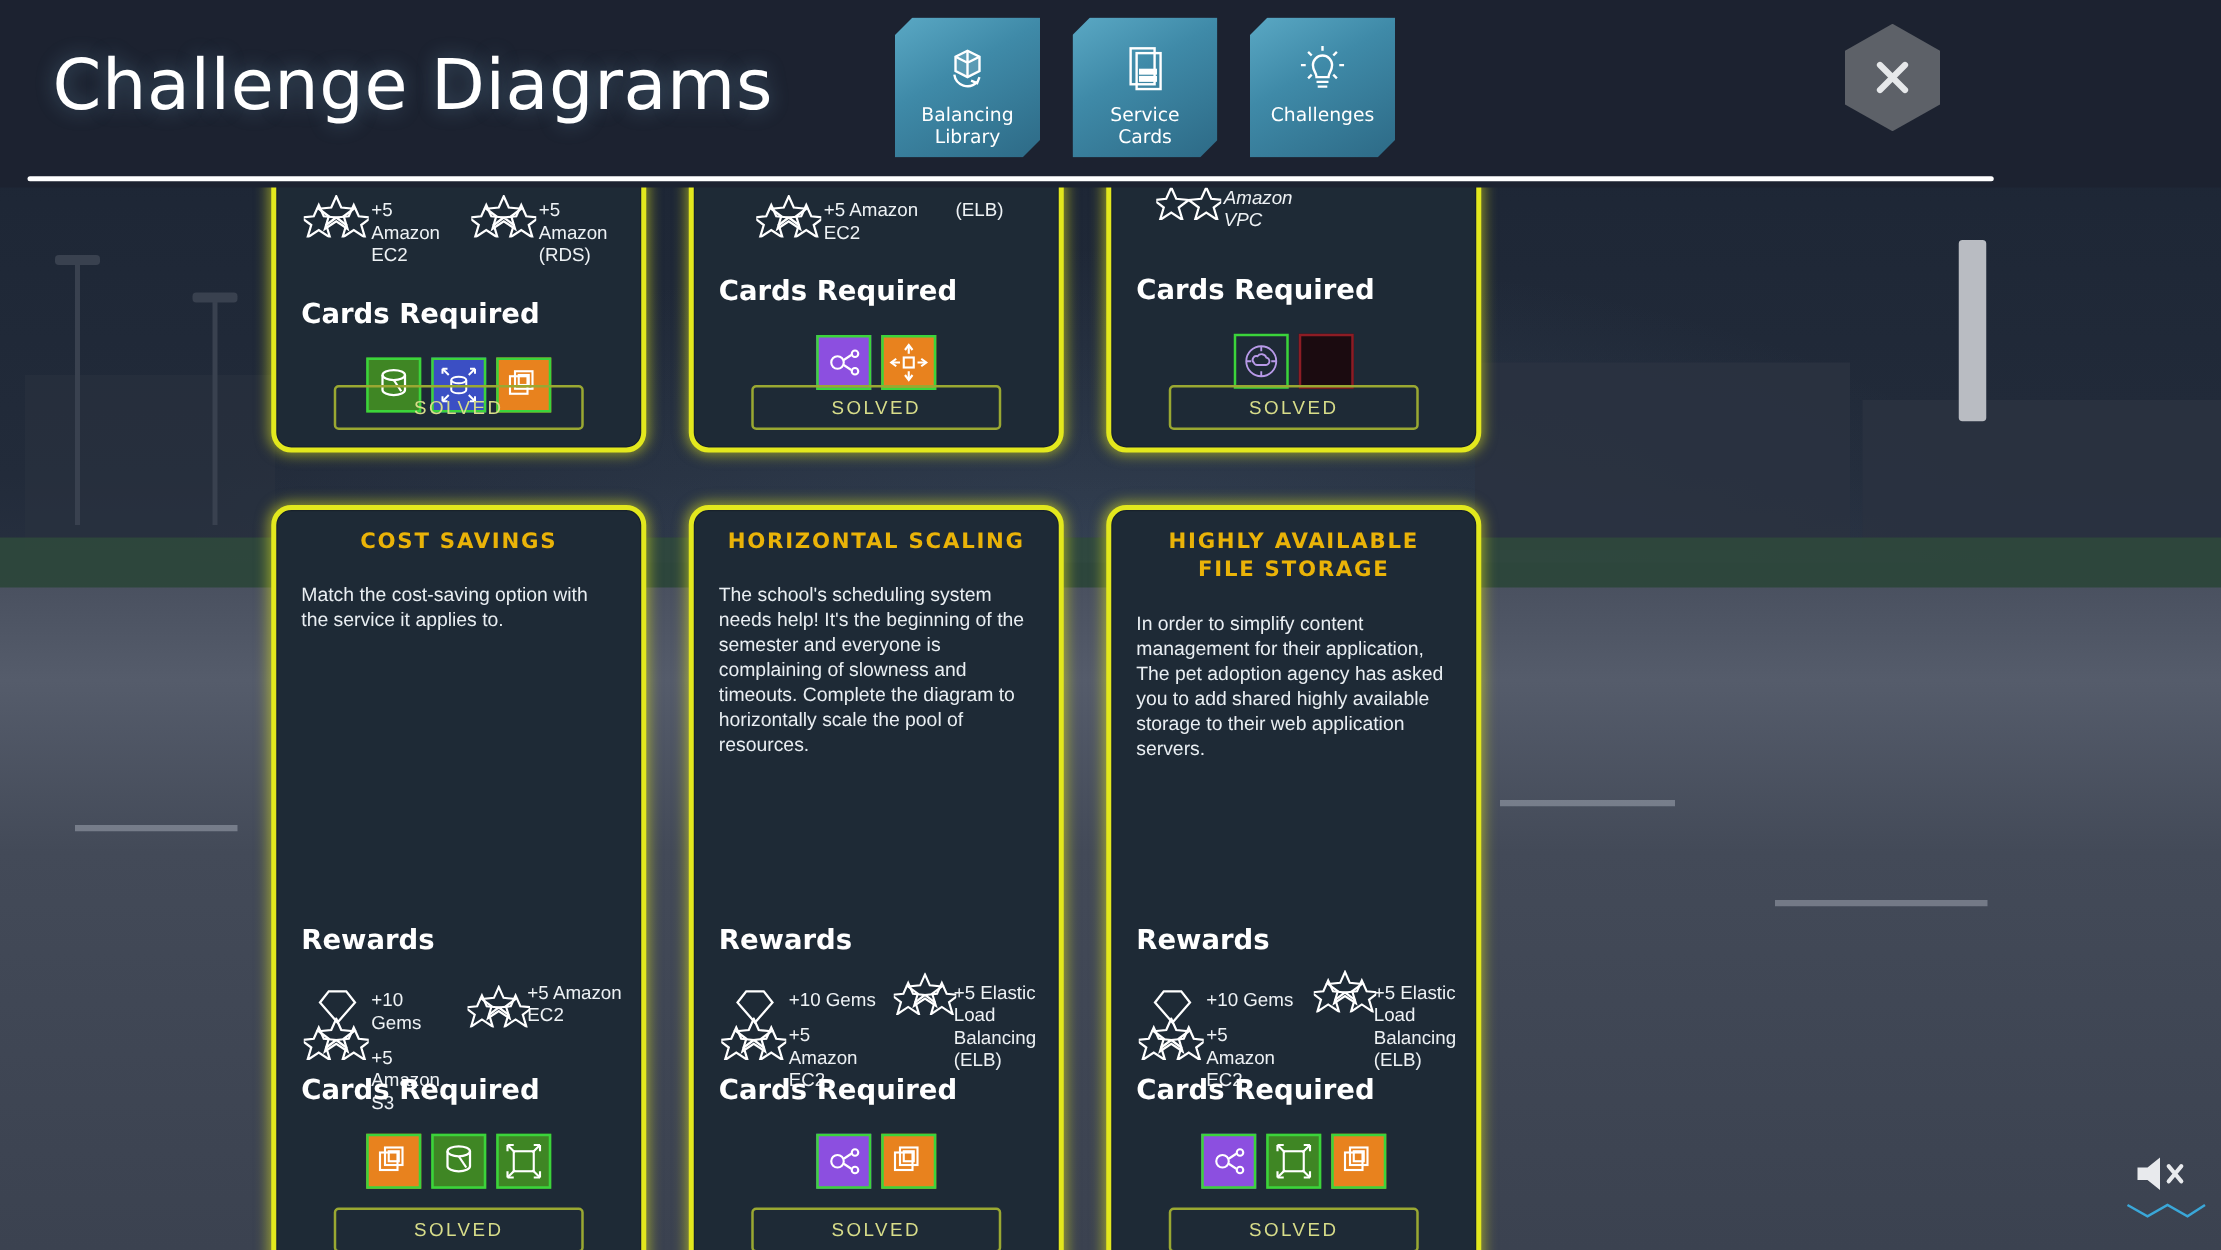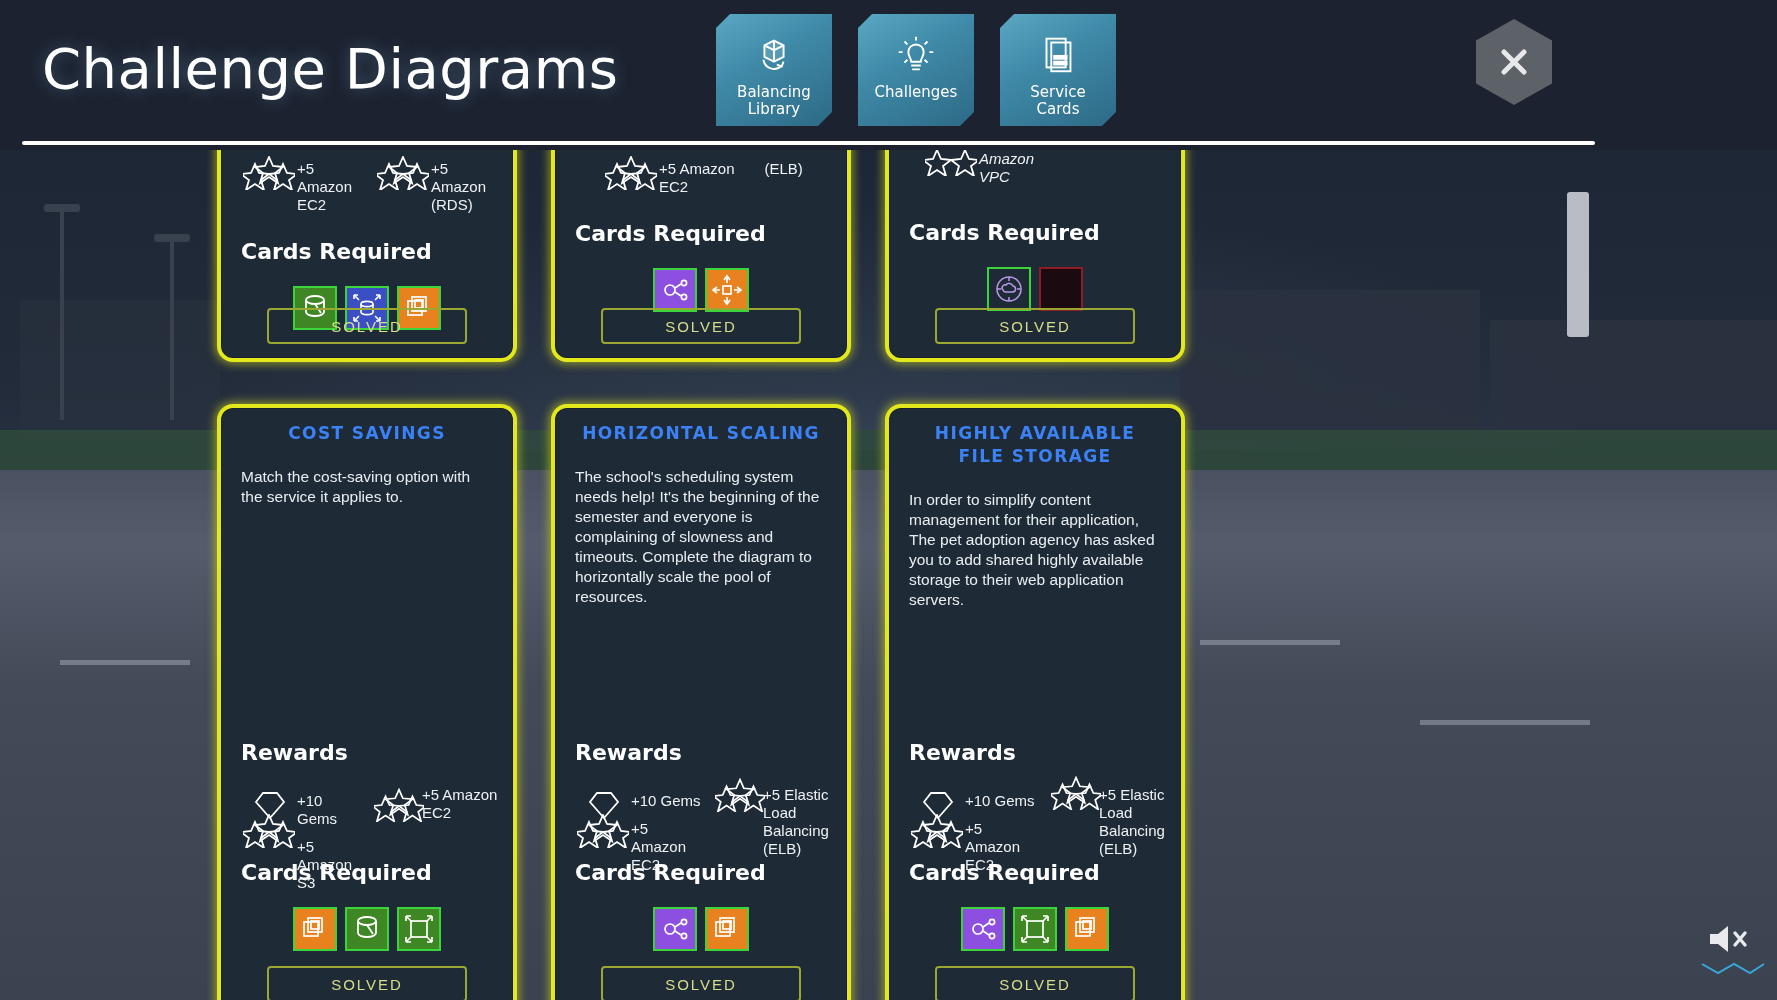--- a/index.html
+++ b/index.html
@@ -61,21 +61,21 @@
 
   .card { position: absolute; width: 300px; background: #1e2a36;
     border: 4px solid #e3e81d; border-radius: 16px;
     box-shadow: 0 0 10px 2px rgba(227,232,29,.55), inset 0 0 0 1px rgba(0,0,0,.2);
     padding: 14px 20px 18px 20px; overflow: hidden; }
   .card.top { top: -18px; height: 230px; }
   .card.bot { top: 254px; height: 620px; }
 
   .c1 { left: 217px; } .c2 { left: 551px; } .c3 { left: 885px; }
 
-  .card-title { text-align: center; font-size: 17px; font-weight: 700; color: #3b82f6;
+  .card-title { text-align: center; font-size: 17px; font-weight: 700; color: #eab308;
     letter-spacing: 1.4px; line-height: 23px; font-family: "DejaVu Sans", sans-serif; }
   .card-desc { margin-top: 22px; font-size: 15.5px; line-height: 20px; color: #e9eef2; }
 
   .section-h { font-size: 22px; font-weight: 700; color: #ffffff; font-family: "DejaVu Sans", sans-serif; }
 
   .rewards-grid { display: flex; margin-top: 10px; }
   .rw-col { position: relative; display: flex; align-items: flex-start; }
   .rw-col.col2 { margin-left: 10px; }
   .rw-icons { position: relative; width: 56px; min-height: 56px; flex: 0 0 56px; }
   .rw-texts { padding-top: 6px; }
@@ -544,42 +544,42 @@
         <span class="navlabel"><span>Balancing</span><br><span>Library</span></span>
       </div>
 
       <div class="navbtn">
         <span class="corner c-tl"></span>
         <span class="corner c-tr"></span>
         <span class="corner c-bl"></span>
         <span class="corner c-br"></span>
         <span class="navicon">
           <svg viewBox="0 0 48 48" fill="none" stroke="#fff" stroke-width="2">
-            <path d="M16 22a8 8 0 1116 0c0 5-3 6-3 10H19c0-4-3-5-3-10z"></path>
-            <path d="M19 36h10M20 40h8"></path>
-            <path d="M24 6v4M10 22H6M42 22h-4M12 11l3 3M36 11l-3 3M12 33l3-3M36 33l-3-3"></path>
+            <rect x="12" y="8" width="20" height="30"></rect>
+              <rect x="17" y="12" width="20" height="30"></rect>
+            <rect x="20" y="26" width="13" height="3" fill="#fff"></rect>
+              <rect x="20" y="32" width="13" height="3" fill="#fff"></rect>
           </svg>
         </span>
-        <span class="navlabel">Challenges</span>
+        <span class="navlabel"><span>Service</span><br><span>Cards</span></span>
       </div>
 
       <div class="navbtn">
         <span class="corner c-tl"></span>
         <span class="corner c-tr"></span>
         <span class="corner c-bl"></span>
         <span class="corner c-br"></span>
         <span class="navicon">
           <svg viewBox="0 0 48 48" fill="none" stroke="#fff" stroke-width="2">
-            <rect x="12" y="8" width="20" height="30"></rect>
-              <rect x="17" y="12" width="20" height="30"></rect>
-            <rect x="20" y="26" width="13" height="3" fill="#fff"></rect>
-              <rect x="20" y="32" width="13" height="3" fill="#fff"></rect>
+            <path d="M16 22a8 8 0 1116 0c0 5-3 6-3 10H19c0-4-3-5-3-10z"></path>
+            <path d="M19 36h10M20 40h8"></path>
+            <path d="M24 6v4M10 22H6M42 22h-4M12 11l3 3M36 11l-3 3M12 33l3-3M36 33l-3-3"></path>
           </svg>
         </span>
-        <span class="navlabel"><span>Service</span><br><span>Cards</span></span>
+        <span class="navlabel">Challenges</span>
       </div>
 
 
 
     </div>
 
     <div class="closebtn">
       <svg viewBox="0 0 40 40" fill="none" stroke="#e6e8ea" stroke-width="5" stroke-linecap="round">
         <path d="M10 10l20 20M30 10L10 30"></path>
       </svg>

